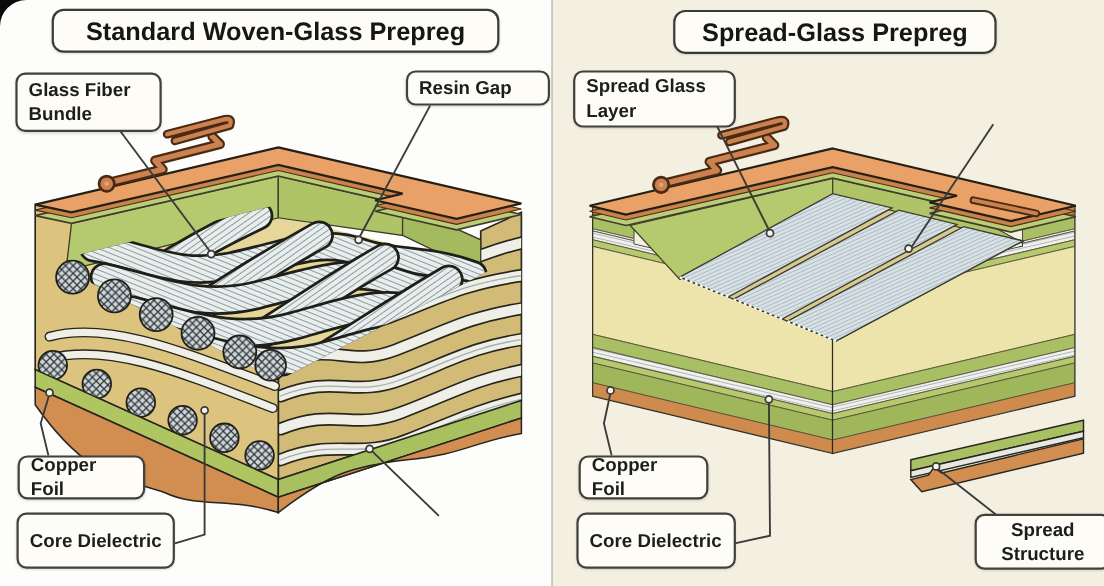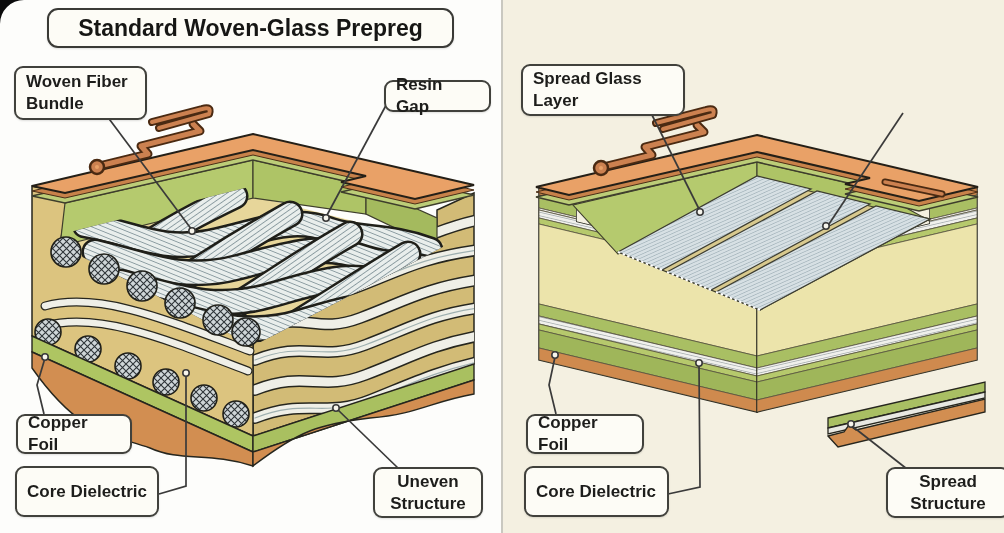--- a/index.html
+++ b/index.html
@@ -250,38 +250,38 @@
       <circle cx="699" cy="363" r="3.2"></circle>
       <circle cx="851" cy="424" r="3.2"></circle>
     </g>
 
     <path d="M0,0 L24,0 A24,24 0 0 0 0,24 Z" fill="#0b0b0b"></path>
   </svg>
 
   <div class="title-box" style="left:47px;top:8px;width:407px;height:40px;">
     <span>Standard Woven-Glass Prepreg</span>
   </div>
+  <div class="title-box" style="left:612px;top:9px;width:294px;height:40px;">
+    <span>Spread-Glass Prepreg</span>
+  </div>
 
   <div class="callout" style="left:14px;top:66px;width:133px;">
-    <span>Woven Fiber Bundle</span>
-  </div>
-  <div class="callout" style="left:384px;top:64px;width:107px;height:32px;margin-top:16px;">
+    <span>Glass Fiber Bundle</span>
+  </div>
+  <div class="callout" style="left:369px;top:64px;width:131px;height:32px;">
     <span>Resin Gap</span>
   </div>
   <div class="callout" style="left:16px;top:414px;width:116px;height:40px;">
     <span>Copper Foil</span>
   </div>
   <div class="callout" style="left:15px;top:466px;width:144px;height:51px;">
     <span>Core Dielectric</span>
   </div>
-  <div class="callout center" style="left:373px;top:467px;width:110px;height:51px;">
-    <span>Uneven Structure</span>
-  </div>
-
-  <div class="callout" style="left:521px;top:64px;width:164px;height:52px;">
+
+  <div class="callout" style="left:521px;top:64px;width:148px;height:52px;">
     <span>Spread Glass Layer</span>
   </div>
   <div class="callout" style="left:526px;top:414px;width:118px;height:40px;">
     <span>Copper Foil</span>
   </div>
   <div class="callout" style="left:524px;top:466px;width:145px;height:51px;">
     <span>Core Dielectric</span>
   </div>
   <div class="callout center" style="left:886px;top:467px;width:124px;height:51px;">
     <span>Spread Structure</span>

